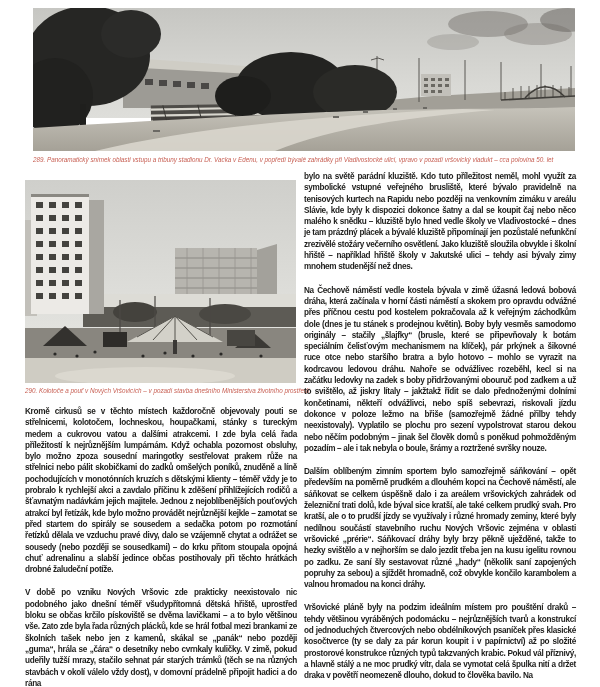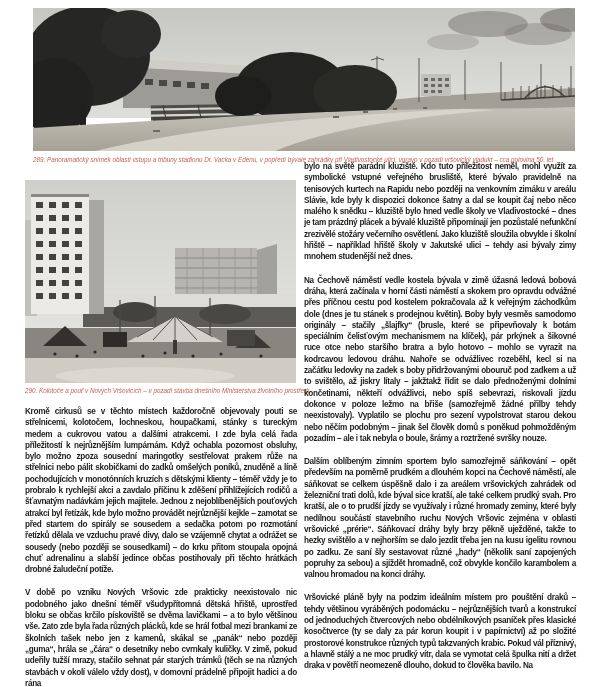--- a/index.html
+++ b/index.html
@@ -12,21 +12,21 @@
   .photo--panorama{left:33px;top:8px;width:542px;height:143px;}
   .photo--fair{left:25px;top:180px;width:271px;height:203px;}
   .caption{
     position:absolute;font-style:italic;font-size:6.3px;line-height:8px;
     color:#c75e52;letter-spacing:0px;white-space:nowrap;font-weight:400;
   }
   .caption--panorama{left:33px;top:156px;width:542px;}
   .caption--fair{left:25px;top:387px;width:271px;}
   .col{position:absolute;width:272px;}
   .col--left{left:25px;top:406px;}
-  .col--right{left:304px;top:161px;}
+  .col--right{left:304px;top:171px;}
   p.body{
     margin:0 0 12px 0;font-size:8.2px;line-height:11.3px;font-weight:700;
     letter-spacing:-0.3px;text-align:justify;color:#1e1e1c;
     font-stretch:condensed;
   }
   p.body:last-child{margin-bottom:0;}
 </style>
 </head>
 <body>
 

